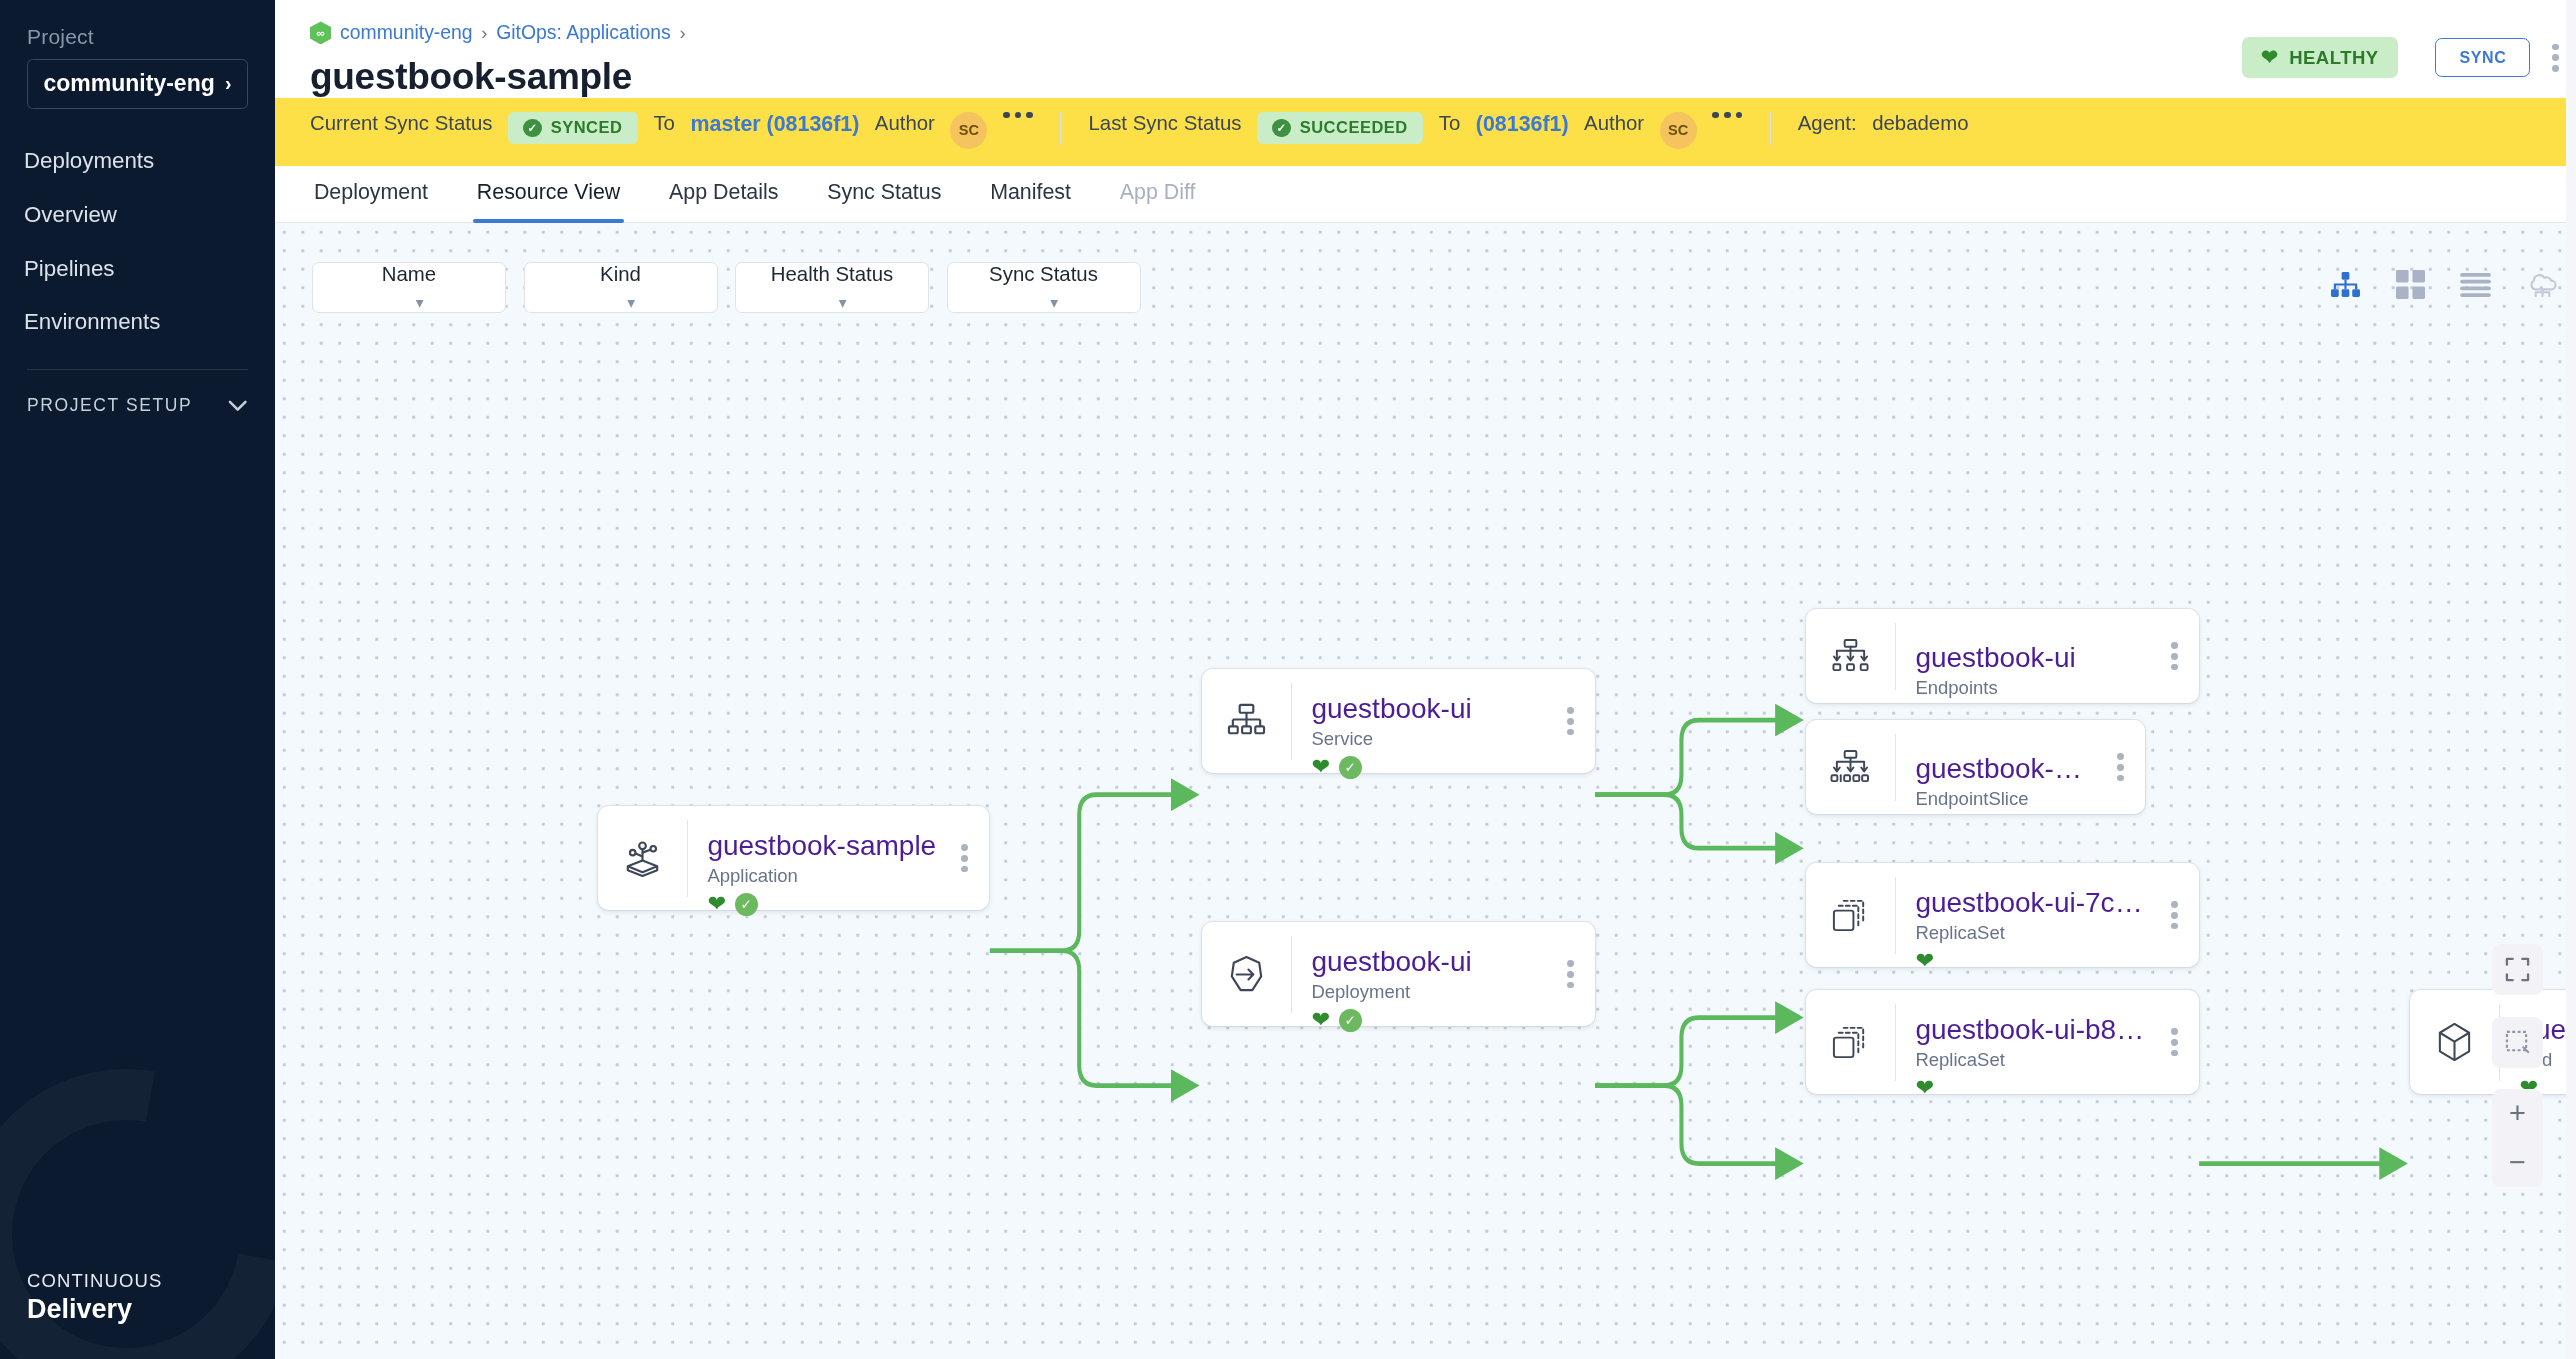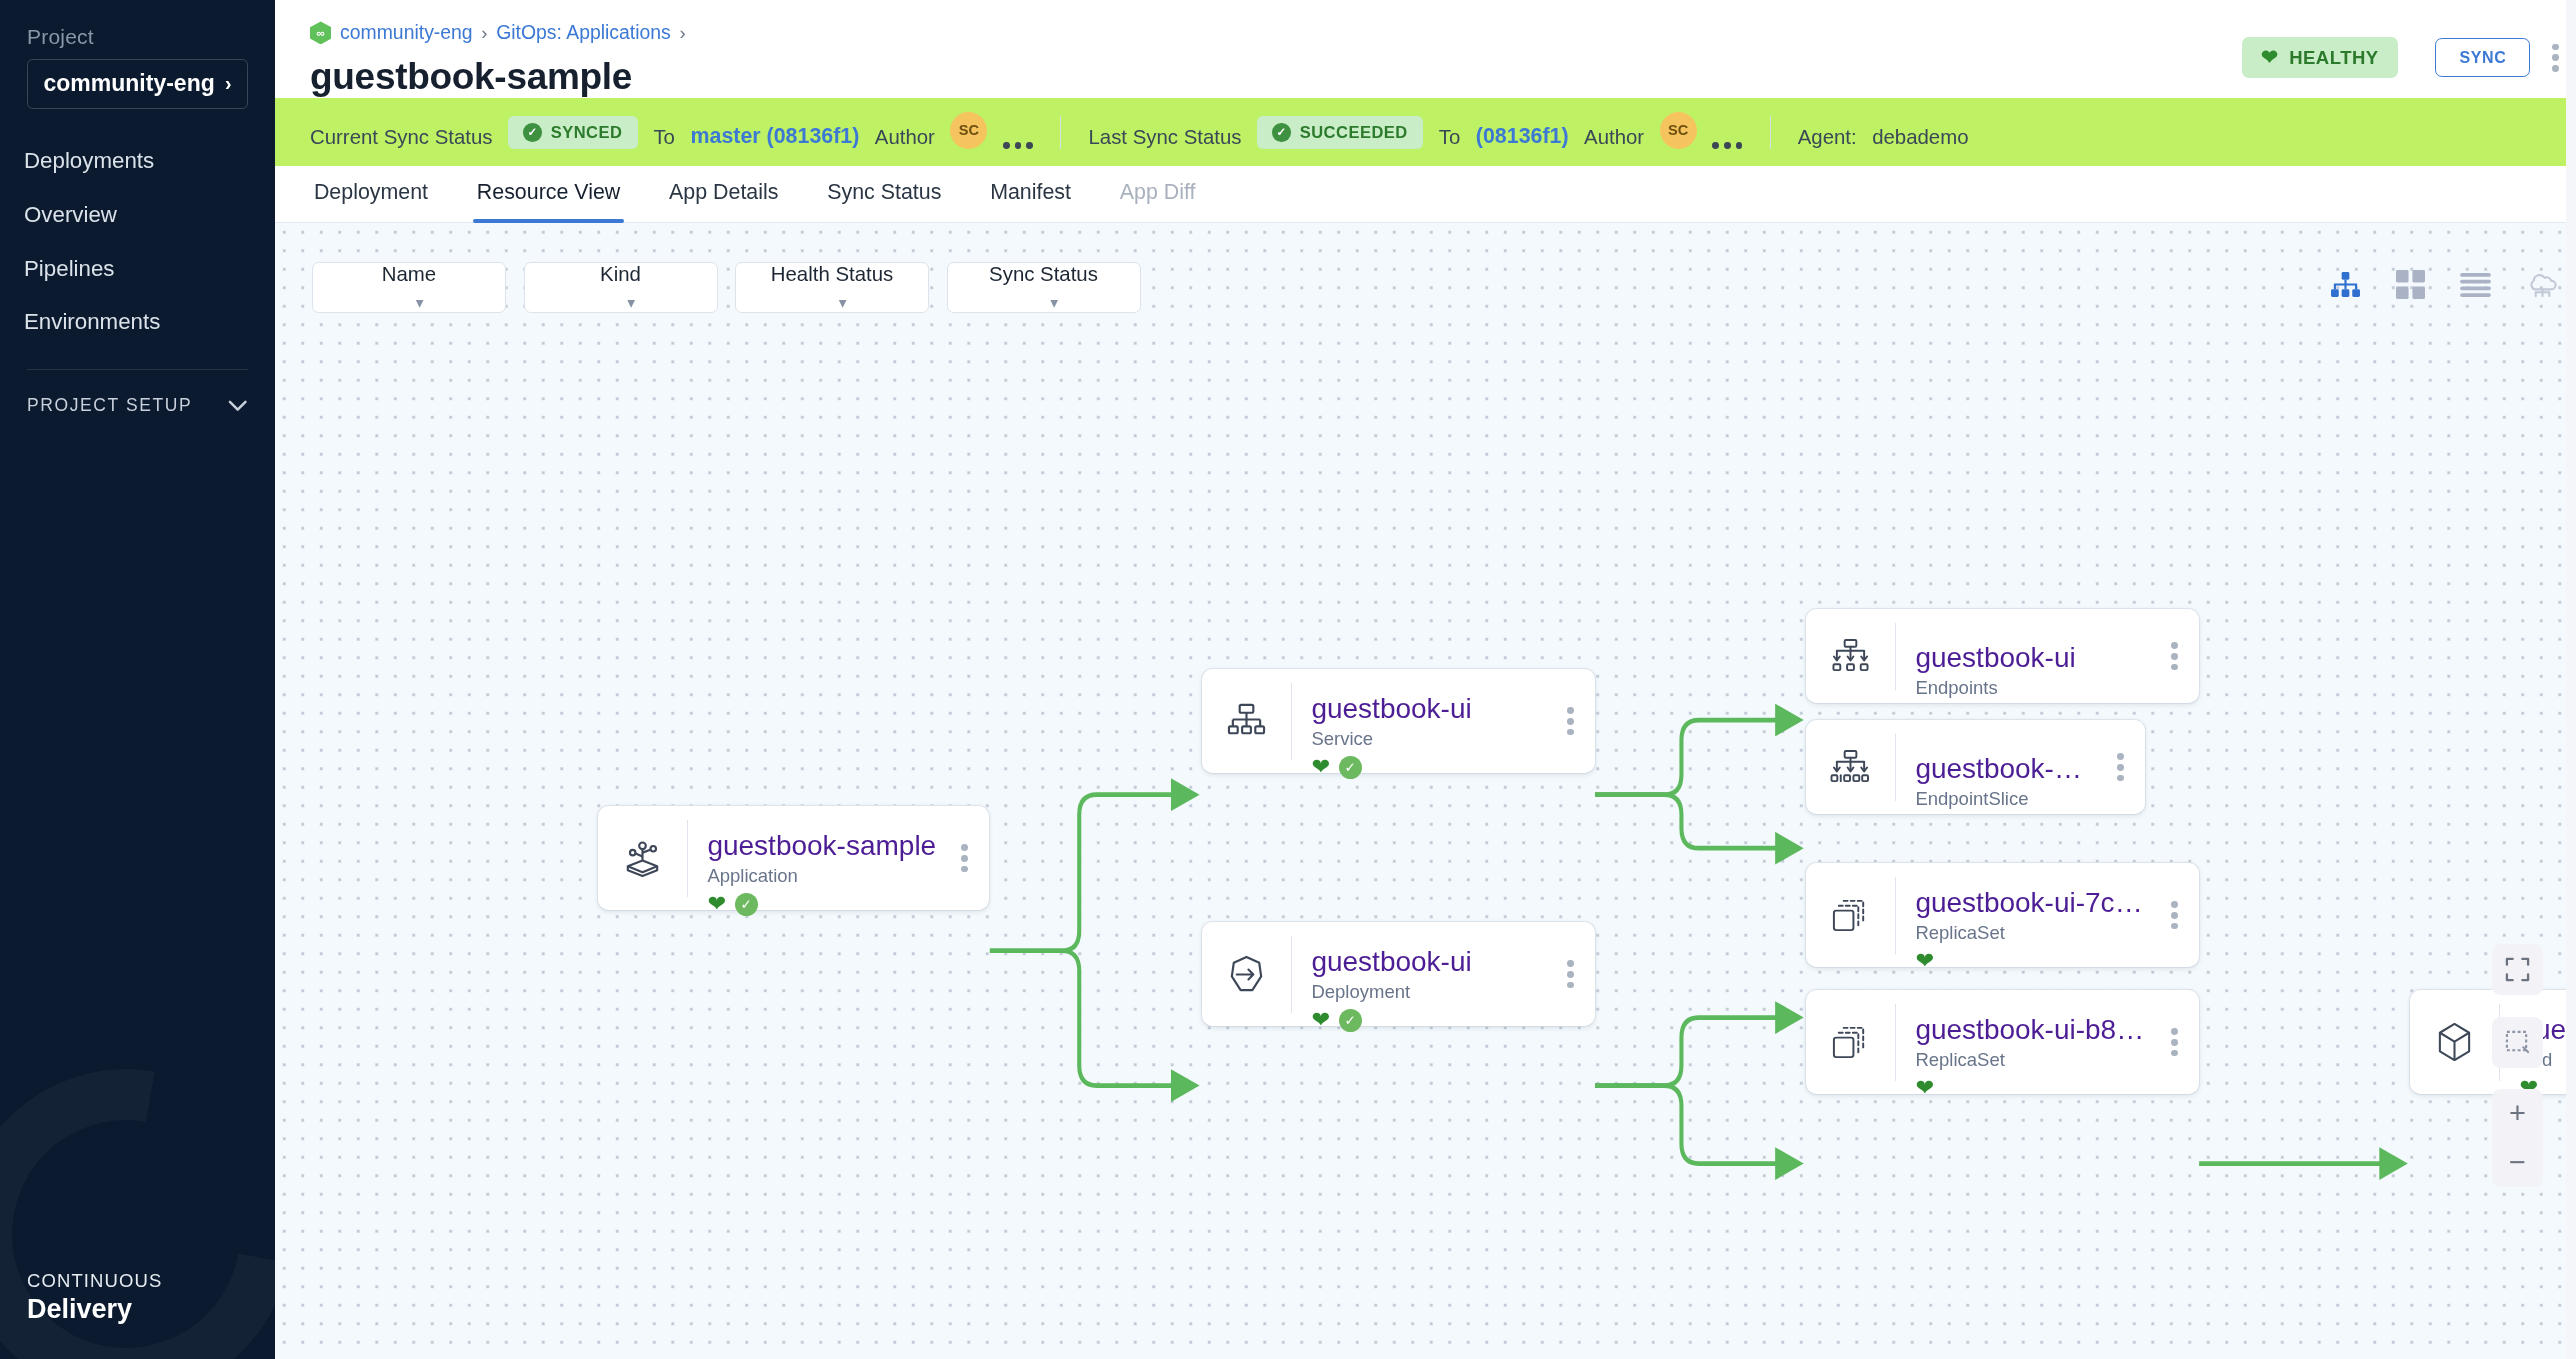--- a/index.html
+++ b/index.html
@@ -83,23 +83,23 @@
   .sync-btn {
     border: 1px solid #3b79d4; color: #3b79d4; background: #fff;
     border-radius: 6.8px; padding: 9.7px 23px;
     font-size: 16px; font-weight: 700; letter-spacing: 0.6px; cursor: pointer; margin-left: 16px;
   }
   .kebab-v { display: flex; flex-direction: column; gap: 3.9px; cursor: pointer; }
   .kebab-v i { width: 6.8px; height: 6.8px; border-radius: 50%; background: #aab3c0; display: block; }
 
   
   .statusbar {
-    display: flex; align-items: flex-end; gap: 15.5px;
+    display: flex; align-items: flex-start; gap: 15.5px;
     padding: 13.6px 35px 17.5px 35px; font-size: 20.4px; color: #24303f;
-    background: #bef264;
+    background: #fde047;
   }
   .chip {
     display: inline-flex; align-items: center; gap: 8.7px;
     background: #c9edc6; color: #2c7a2c; border-radius: 5.8px;
     padding: 6.8px 15.5px; font-size: 16.5px; font-weight: 700; letter-spacing: 0.5px;
   }
   .chip .ring {
     width: 18.5px; height: 18.5px; border-radius: 50%; background: #3d9140;
     color: #fff; font-size: 11.7px; display: flex; align-items: center; justify-content: center;
   }

